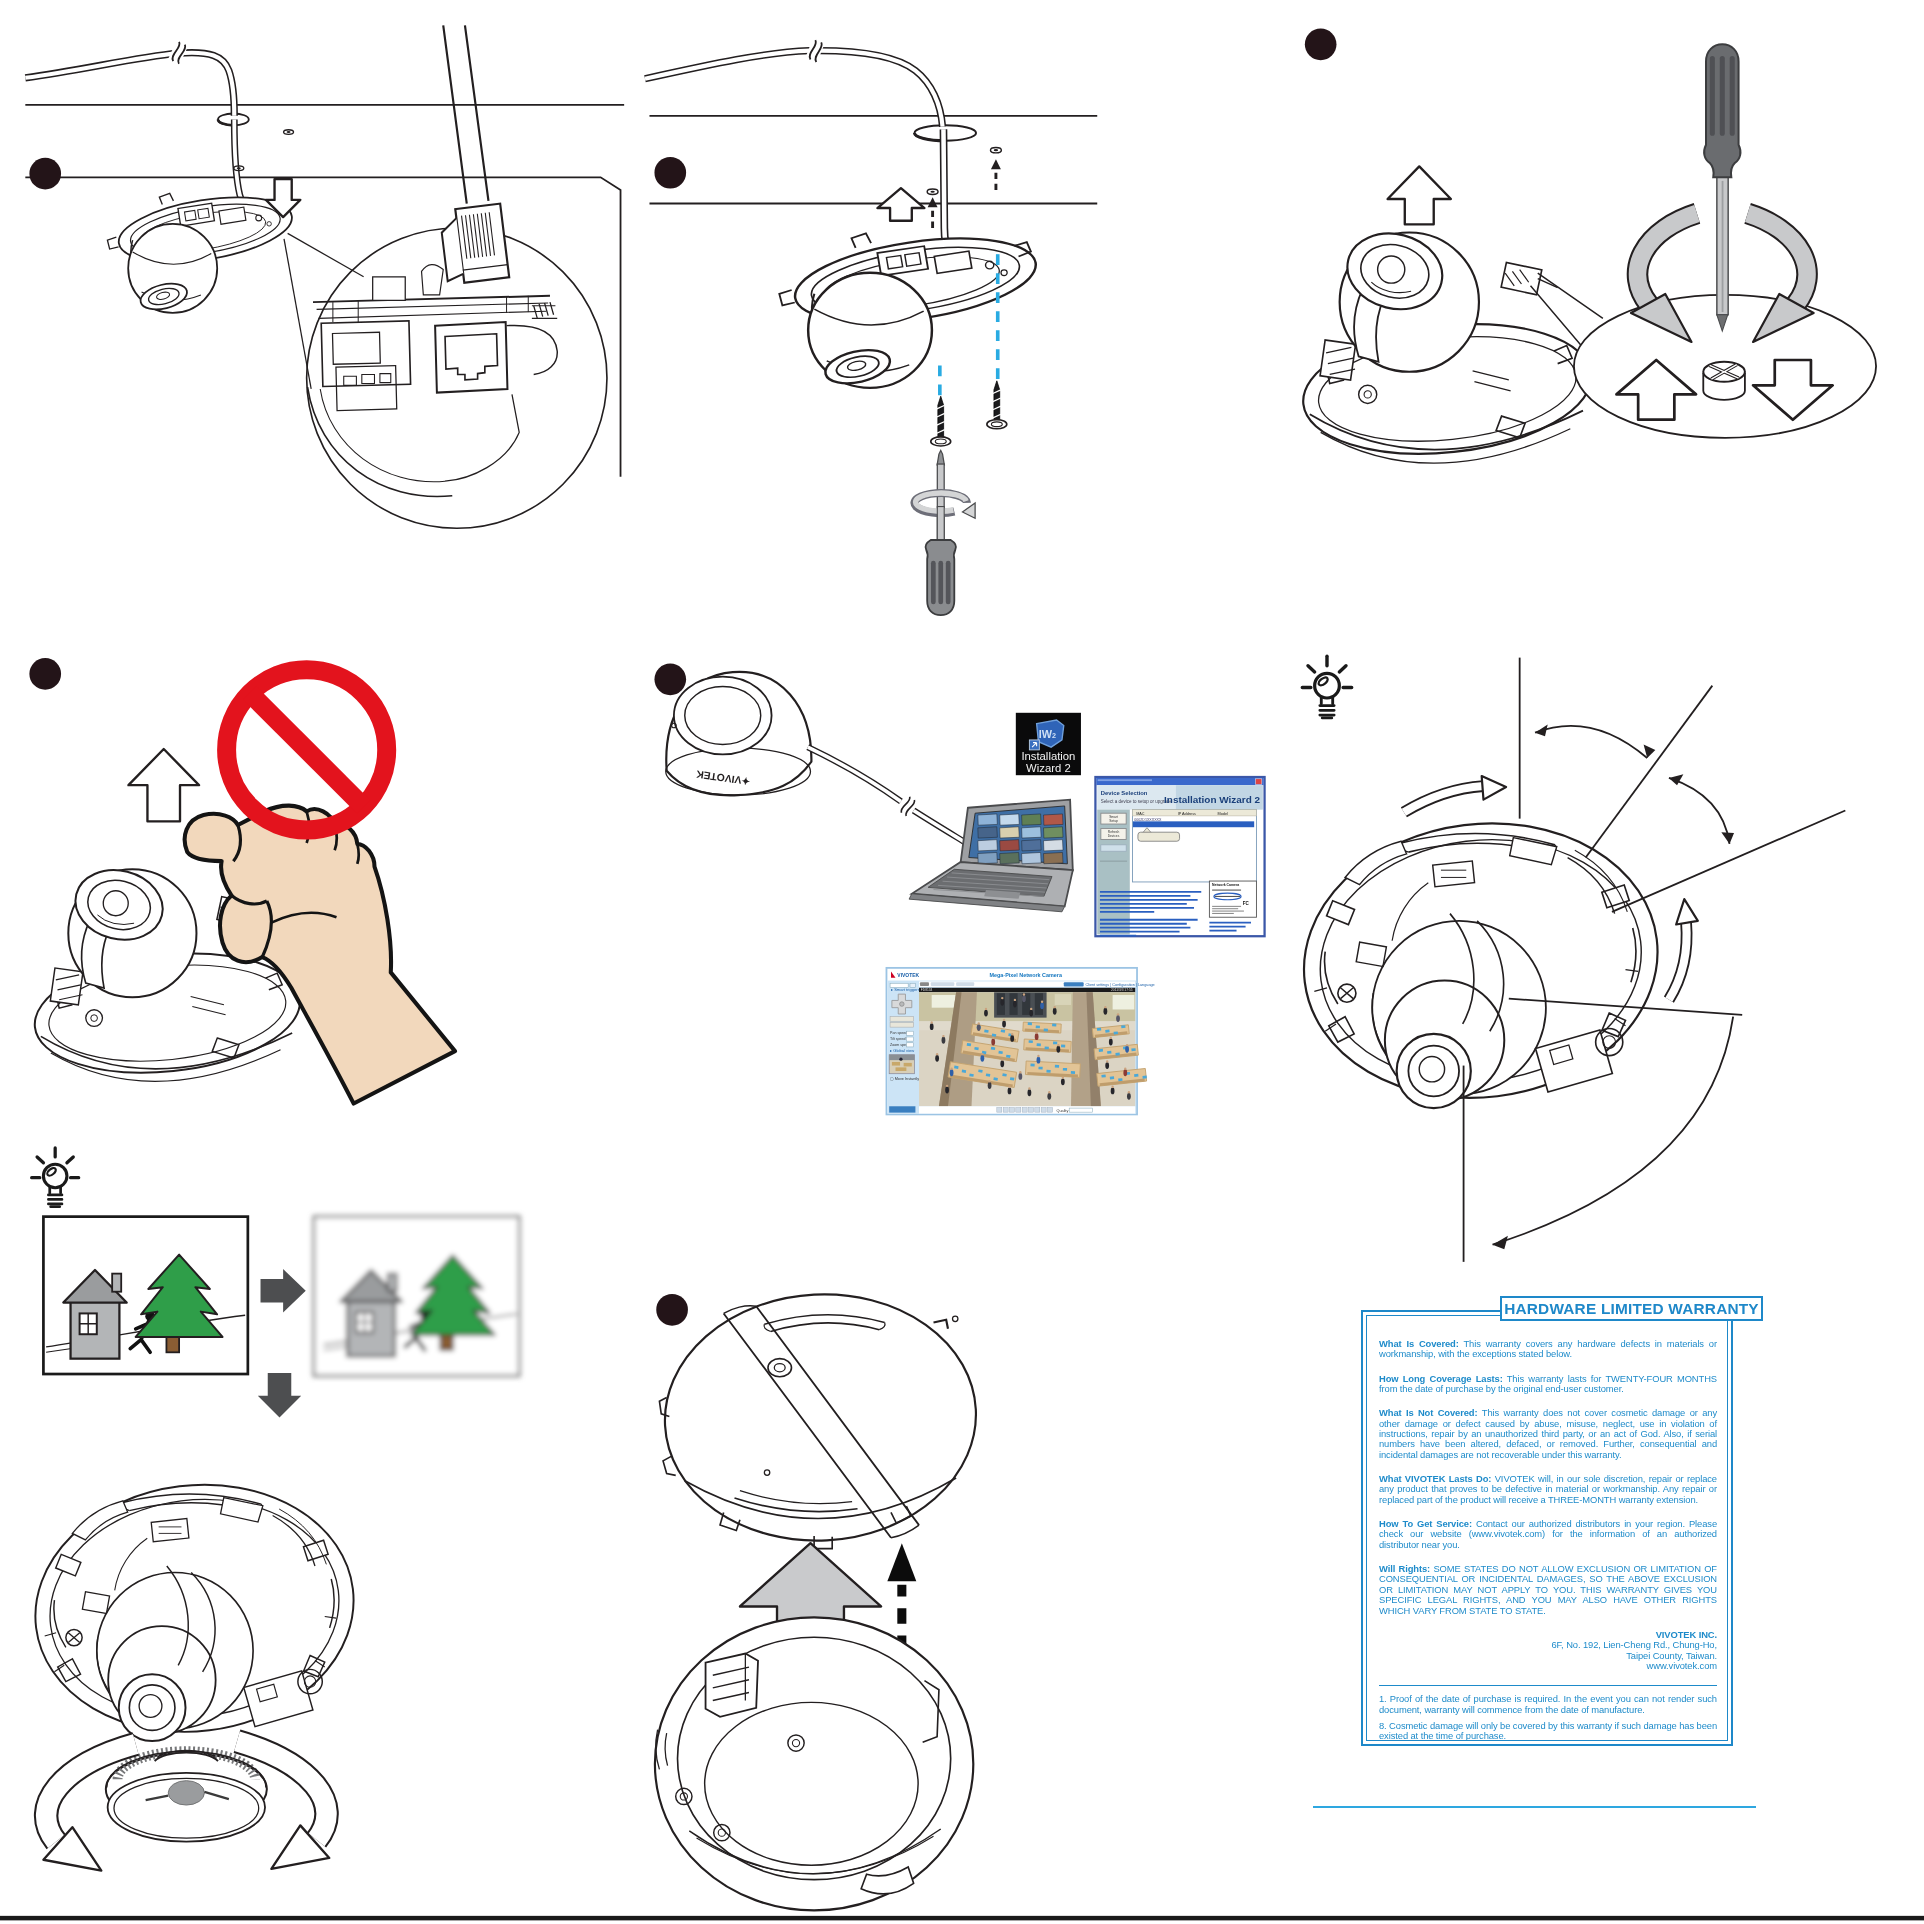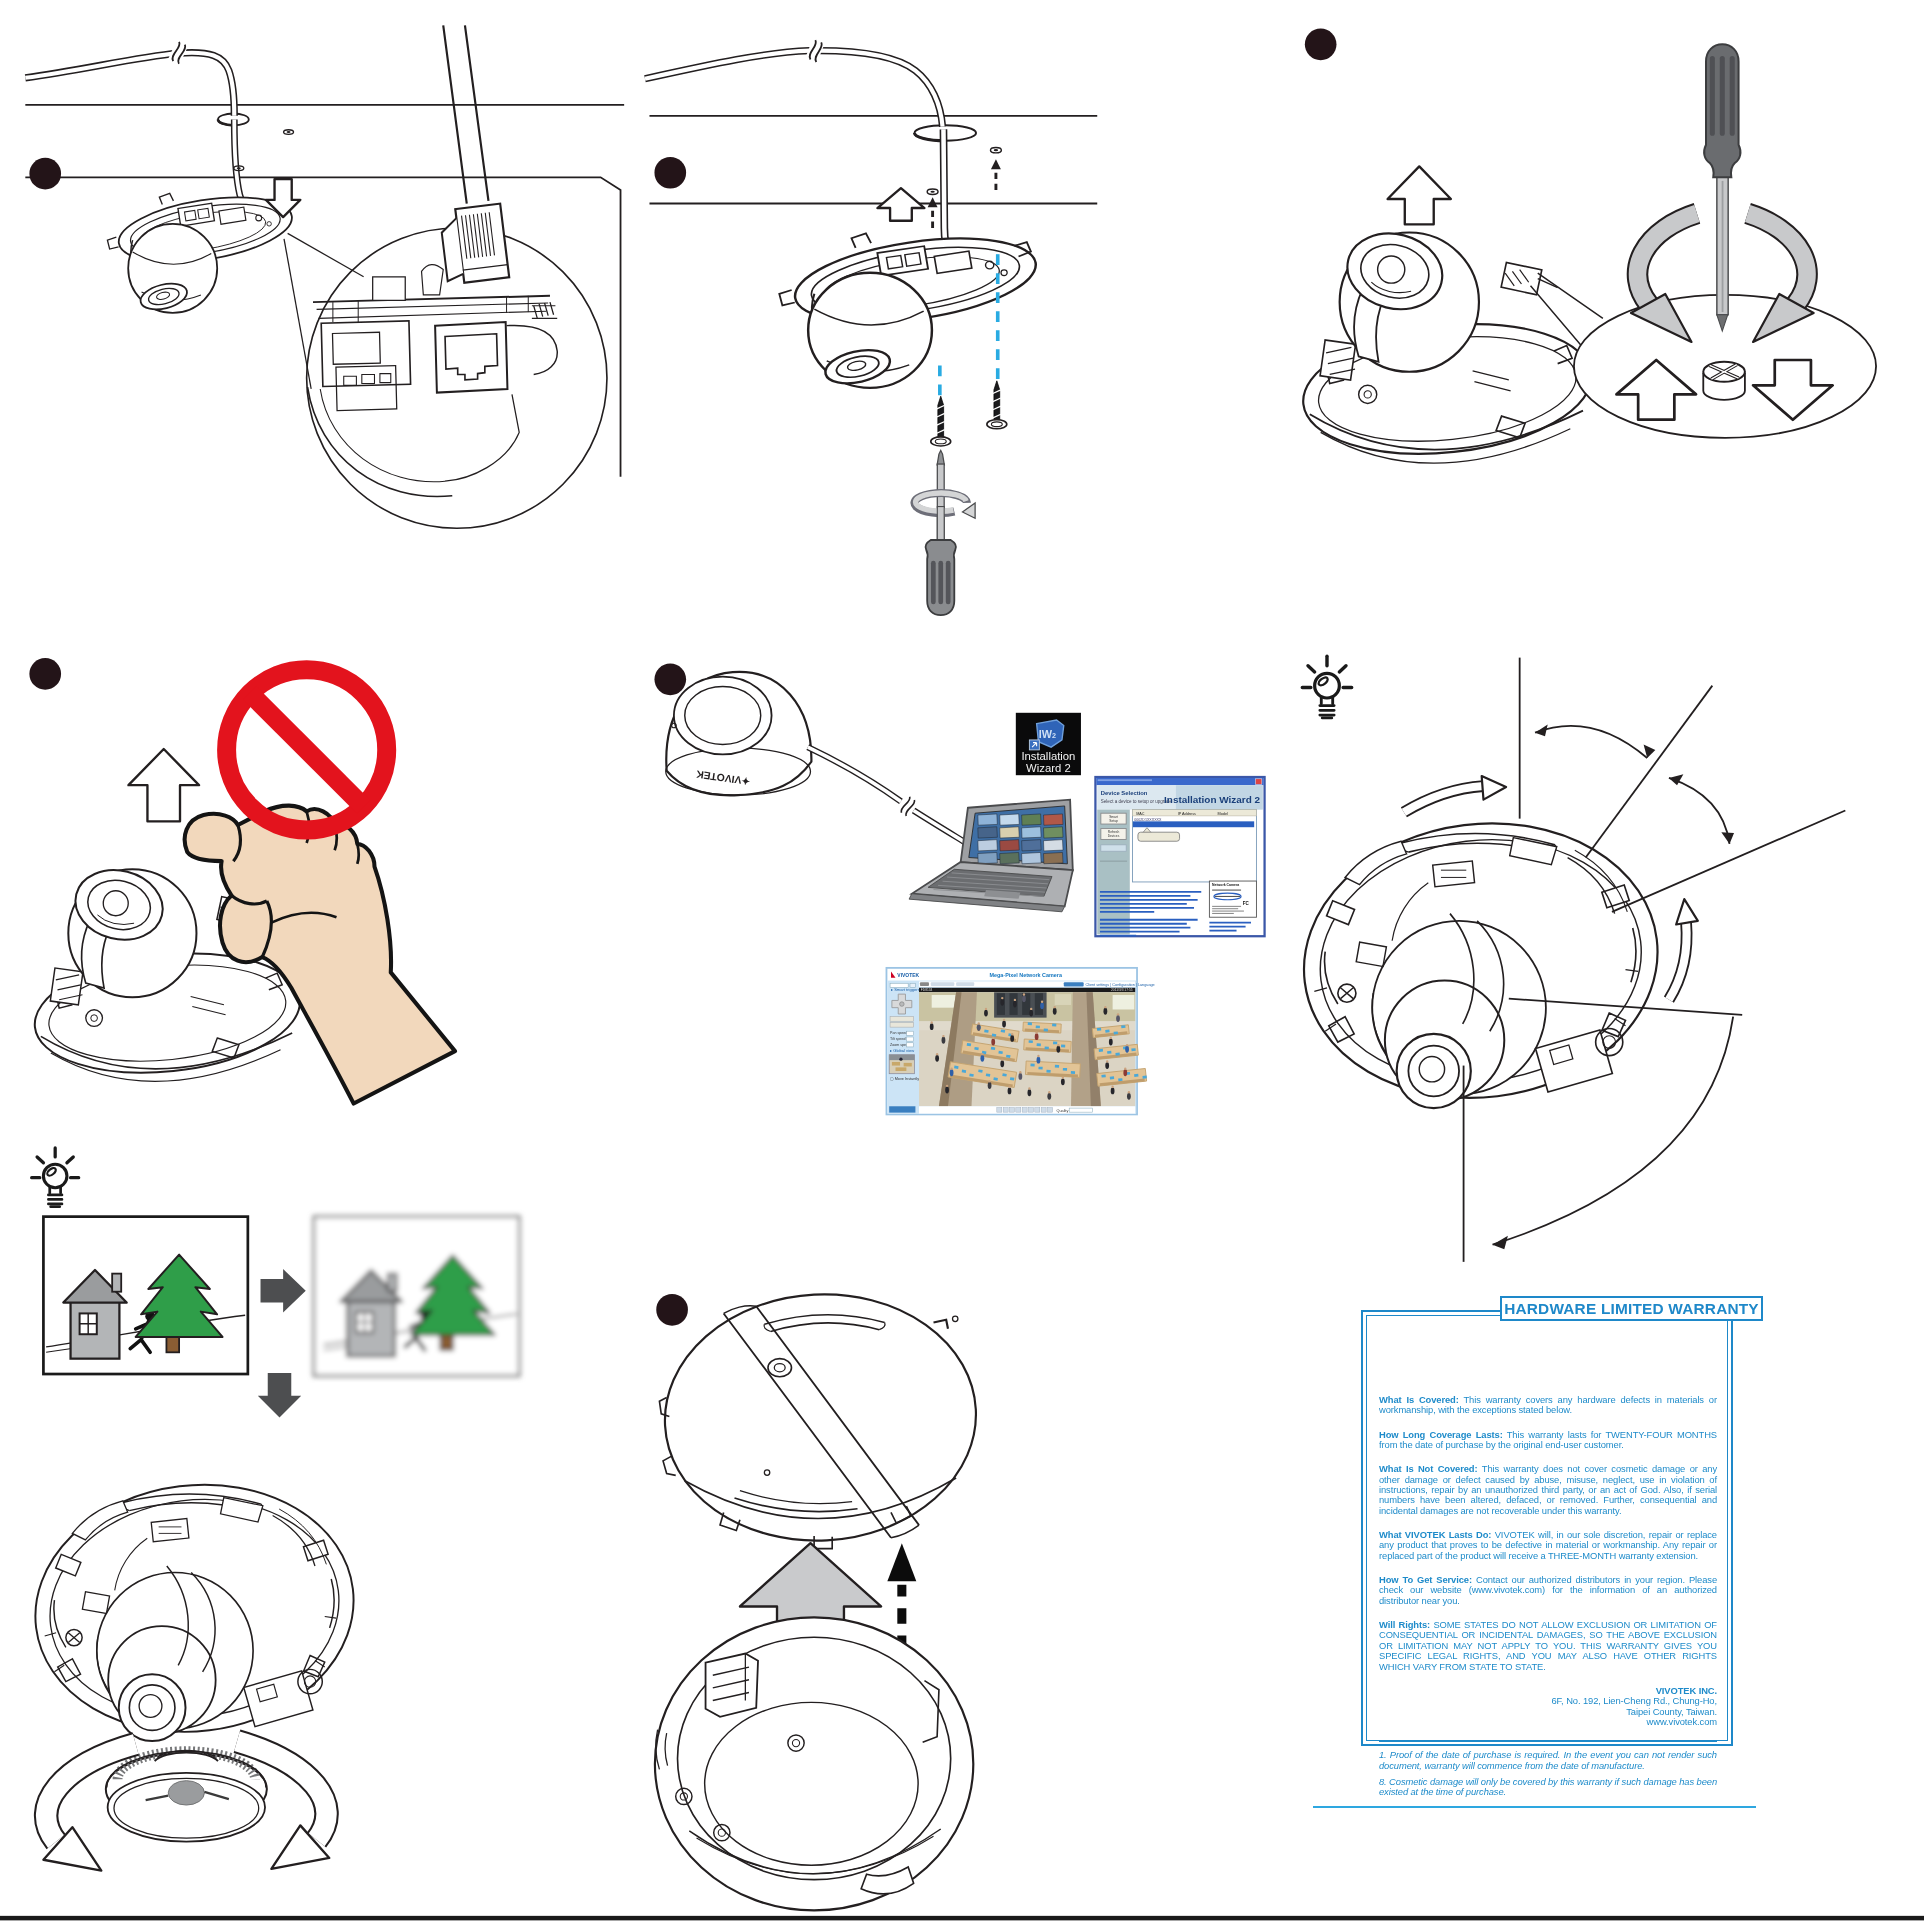--- a/index.html
+++ b/index.html
@@ -3,26 +3,26 @@
 <style>
 html,body{margin:0;padding:0;background:#ffffff;}
 #page{position:relative;width:1924px;height:1924px;background:#ffffff;overflow:hidden;
   font-family:"Liberation Sans",sans-serif;}
 #art{position:absolute;left:0;top:0;}
 .wouter{position:absolute;left:1361px;top:1310px;width:368px;height:432px;border:2.7px solid #1e88c9;}
 .winner{position:absolute;left:2.7px;top:2.7px;right:2.7px;bottom:2.7px;border:1.8px solid #1e88c9;}
 .wtitle{position:absolute;left:1500px;top:1296px;width:259px;height:21px;background:#ffffff;
   border:2.7px solid #1e88c9;text-align:center;line-height:21px;font-weight:bold;font-size:15.4px;
   letter-spacing:0.2px;color:#1e88c9;z-index:3;}
-.wtext{position:absolute;left:1379px;top:1395px;width:338px;color:#1e8bca;font-size:9.4px;
+.wtext{position:absolute;left:1379px;top:1339px;width:338px;color:#1e8bca;font-size:9.4px;
   line-height:10.4px;text-align:justify;z-index:2;letter-spacing:-0.1px;}
 .wtext p{margin:0 0 13.8px 0;}
 .waddr{text-align:right;margin:0 0 0 0;}
 .wrule{border:none;border-top:1.4px solid #1e8bca;margin:11px 0 8.1px 0;}
-.wfoot{margin:0 0 5.4px 0 !important;font-style:italic;}
+.wfoot{margin:0 0 5.4px 0 !important;}
 .blueline{position:absolute;left:1313px;top:1806px;width:443px;height:2.3px;background:#2ea7e0;}
 </style></head>
 <body>
 <div id="page">
 <svg id="art" width="1924" height="1924" viewBox="0 0 2127 2127">
 <defs>
         <filter id="blurf" x="-10%" y="-10%" width="120%" height="120%">
           <feGaussianBlur stdDeviation="3.2"></feGaussianBlur>
         </filter>
         <g id="camA" fill="none" stroke="#231f20">

